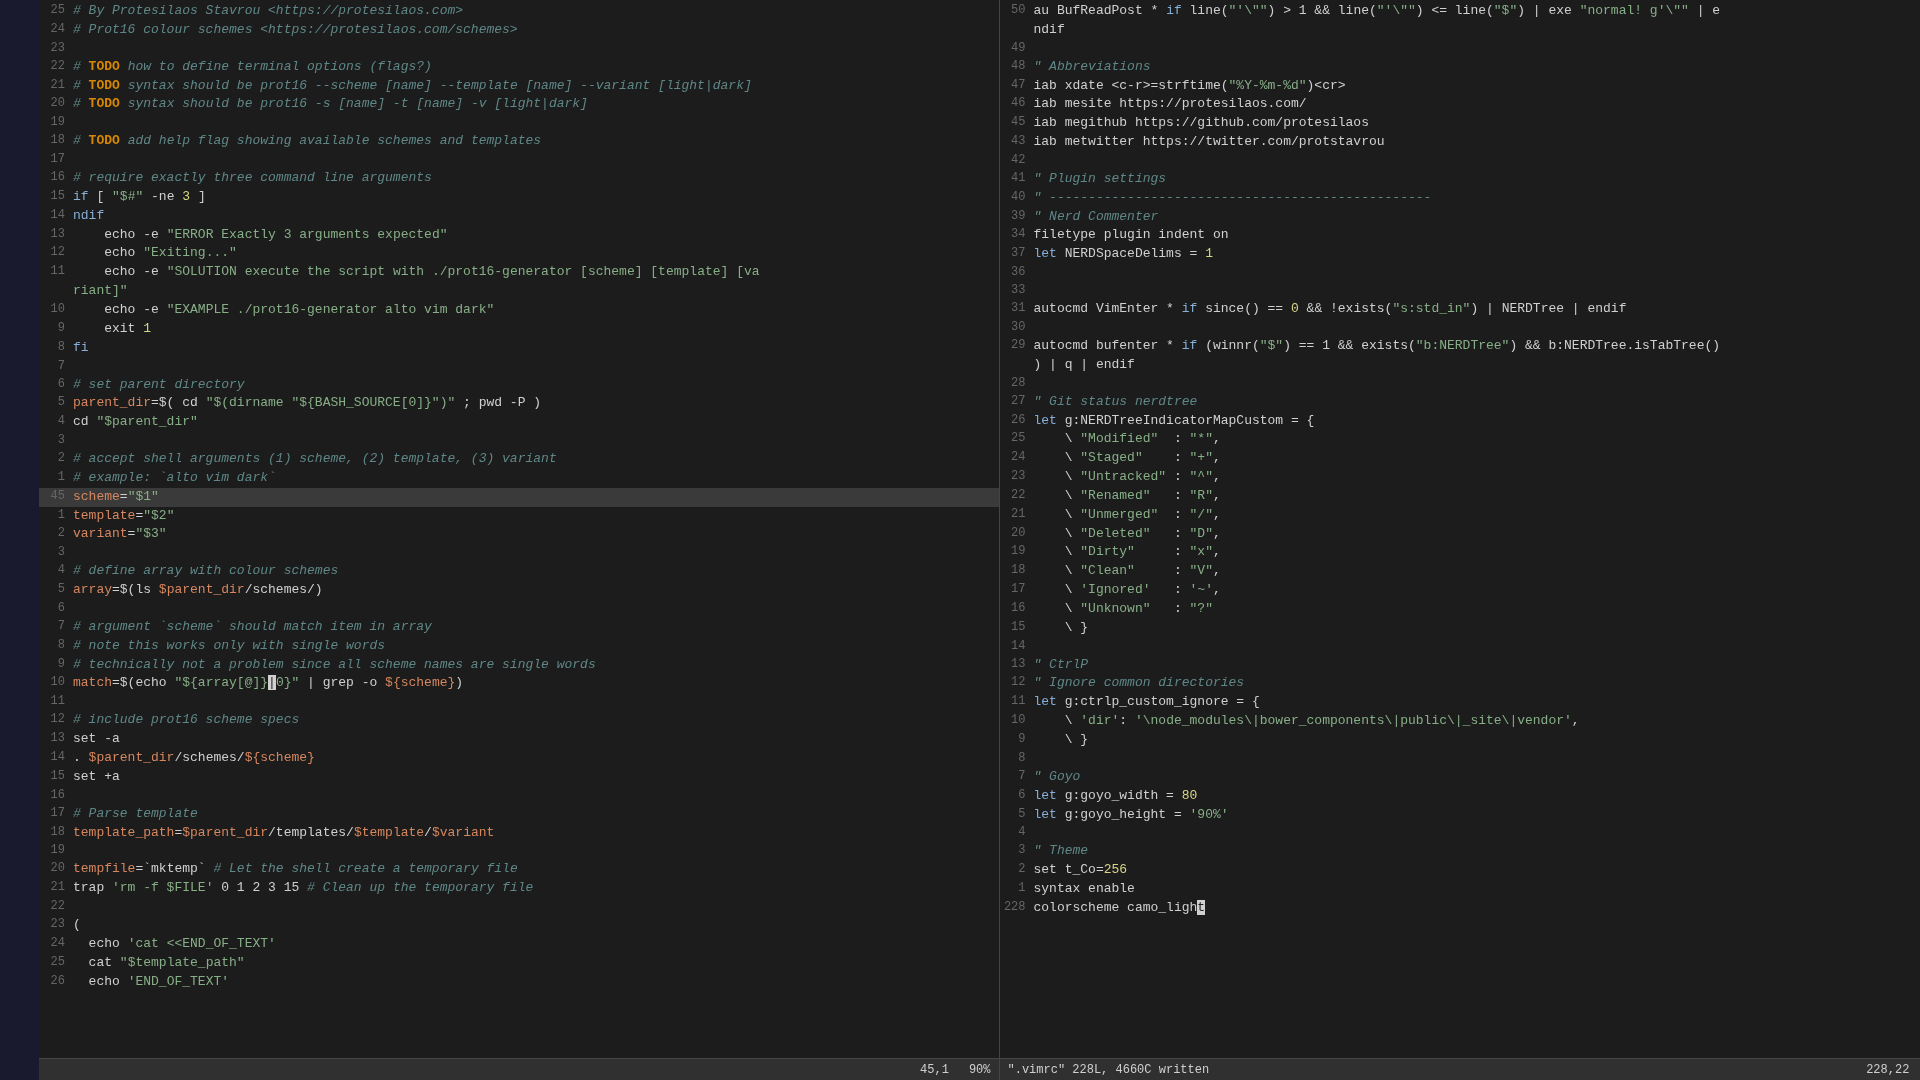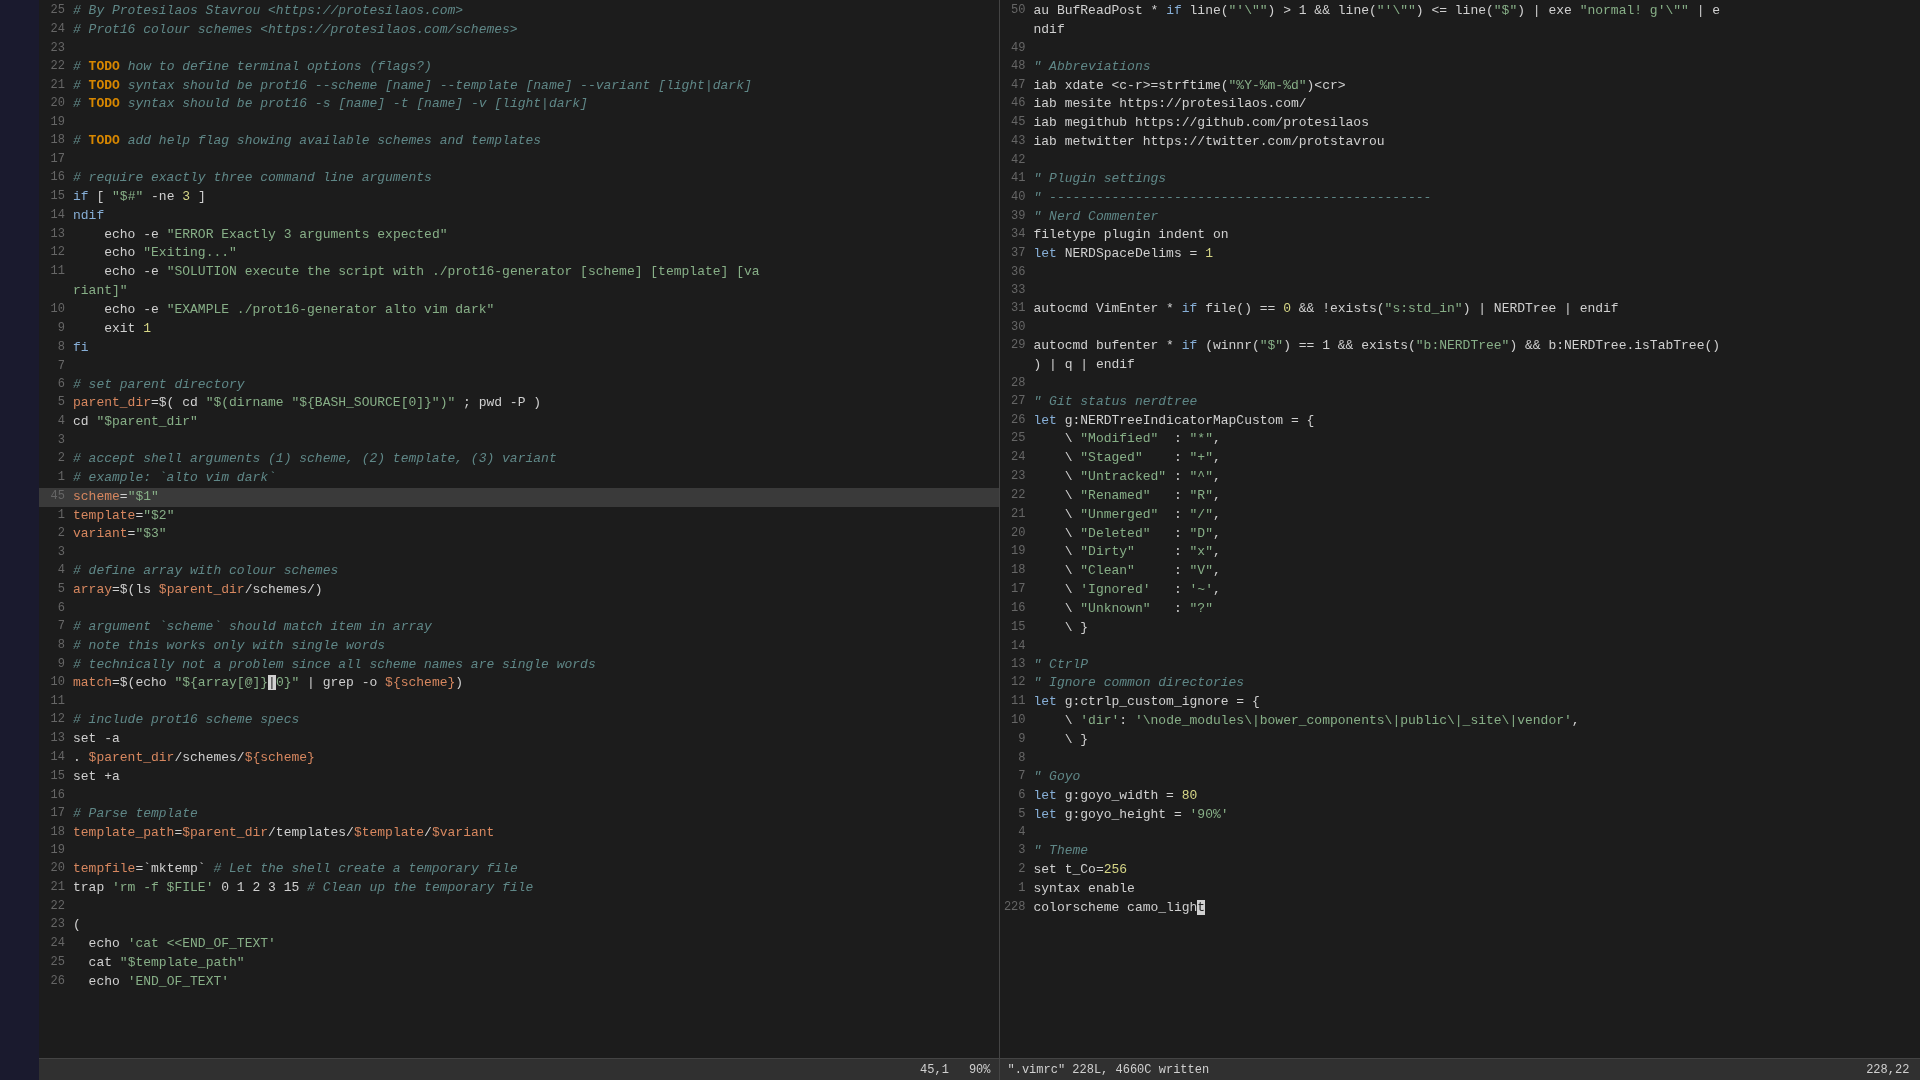--- a/index.html
+++ b/index.html
@@ -483,21 +483,21 @@
 
 
         <div class="code-line">
           <span class="line-num">33</span>
           <span class="line-content"></span>
         </div>
 
 
         <div class="code-line">
           <span class="line-num">31</span>
-          <span class="line-content"><span class="c-white">autocmd VimEnter * </span><span class="c-keyword">if</span><span class="c-white"> file() == </span><span class="c-number">0</span><span class="c-white"> &amp;&amp; !exists(</span><span class="c-string">"s:std_in"</span><span class="c-white">) | NERDTree | endif</span></span>
+          <span class="line-content"><span class="c-white">autocmd VimEnter * </span><span class="c-keyword">if</span><span class="c-white"> since() == </span><span class="c-number">0</span><span class="c-white"> &amp;&amp; !exists(</span><span class="c-string">"s:std_in"</span><span class="c-white">) | NERDTree | endif</span></span>
         </div>
 
         <div class="code-line">
           <span class="line-num">30</span>
           <span class="line-content"></span>
         </div>
 
         <div class="code-line">
           <span class="line-num">29</span>
           <span class="line-content"><span class="c-white">autocmd bufenter * </span><span class="c-keyword">if</span><span class="c-white"> (winnr(</span><span class="c-string">"$"</span><span class="c-white">) == 1 &amp;&amp; exists(</span><span class="c-string">"b:NERDTree"</span><span class="c-white">) &amp;&amp; b:NERDTree.isTabTree()</span></span>

